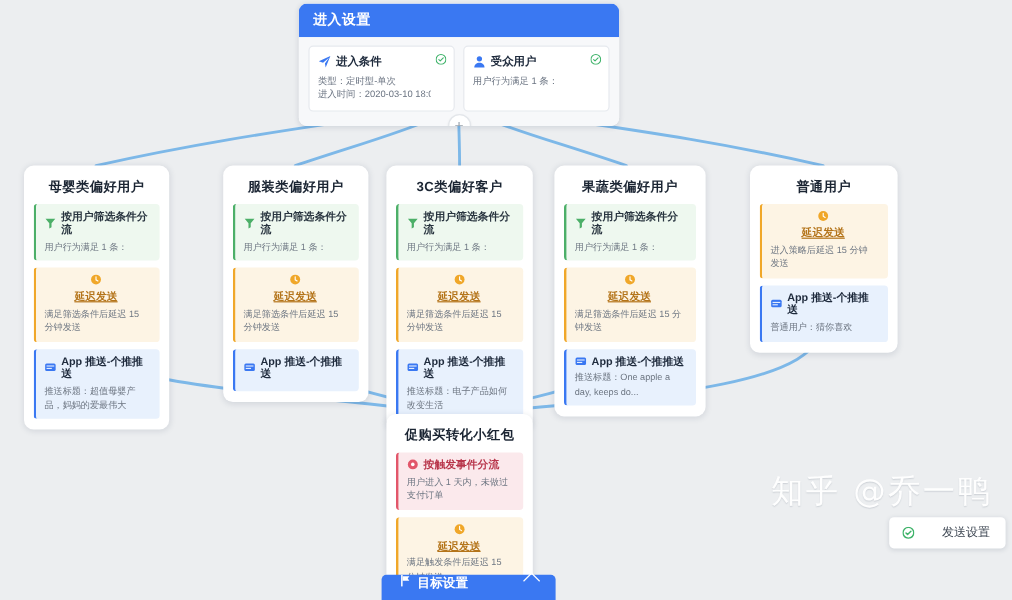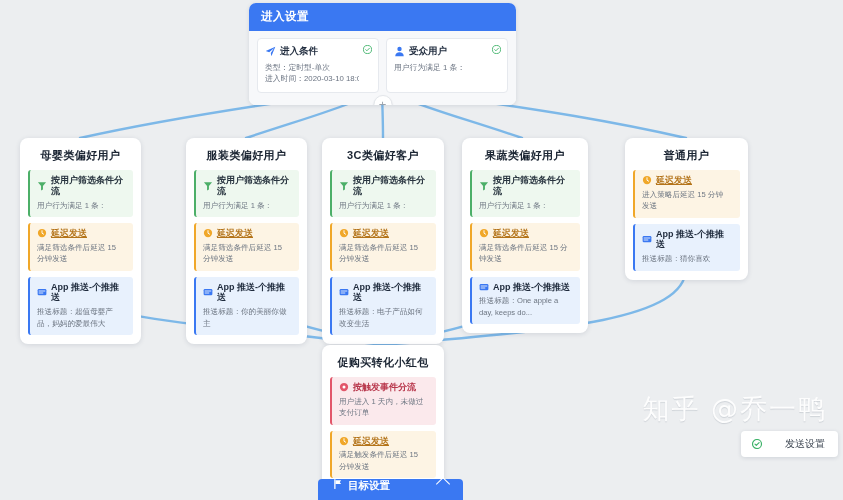--- a/index.html
+++ b/index.html
@@ -143,21 +143,21 @@
     line-height: 1.2;
   }
   .step-desc {
     font-size: 7.6px;
     color: #6d7682;
     line-height: 1.5;
   }
   .step.green  { background: #eef8ef; border-left-color: #4caf68; }
   .step.green  .step-head { color: #28343f; }
   .step.orange { background: #fdf4e4; border-left-color: #f0a729; }
-  .step.orange .step-head { color: #b4741a; text-decoration: underline; }
+  .step.orange .step-head { color: #b4741a; text-decoration: underline; flex-direction: column; }
   .step.blue   { background: #e8f1fd; border-left-color: #3a78f2; }
   .step.blue   .step-head { color: #1f2b3d; }
   .step.red    { background: #fbe9ec; border-left-color: #e2566a; }
   .step.red    .step-head { color: #b8364b; }
   .step.sky    { background: #e9f1fc; border-left-color: #5b93e8; }
   .step.sky    .step-head { color: #2a3646; }
 
   .dot-ico {
     width: 10px; height: 10px;
     border-radius: 2px;
@@ -353,21 +353,20 @@
       <div class="step blue">
         <div class="step-head">
           <span class="dot-ico">
             <svg width="10" height="10" viewBox="0 0 16 16">
               <rect x="1" y="3" width="14" height="10" rx="2" fill="#3a78f2"></rect>
               <path d="M3.4 6.4h9.2M3.4 9.6h6" stroke="#fff" stroke-width="1.3" stroke-linecap="round"></path>
             </svg>
           </span>
           <span>App 推送-个推推送</span>
         </div>
-        <div class="step-desc">推送标题：你的美丽你做主</div>
       </div>
     </div>
   <div class="node-card" id="card-2" style="left:322px; top:138px; width:122px;">
       <div class="node-title">3C类偏好客户</div>
       <div class="step green">
         <div class="step-head">
           <span class="dot-ico">
             <svg width="10" height="10" viewBox="0 0 16 16">
               <path d="M1.5 2h13l-5 6v5.5l-3 1.5V8z" fill="#4caf68"></path>
             </svg>
@@ -456,21 +455,21 @@
       <div class="step blue">
         <div class="step-head">
           <span class="dot-ico">
             <svg width="10" height="10" viewBox="0 0 16 16">
               <rect x="1" y="3" width="14" height="10" rx="2" fill="#3a78f2"></rect>
               <path d="M3.4 6.4h9.2M3.4 9.6h6" stroke="#fff" stroke-width="1.3" stroke-linecap="round"></path>
             </svg>
           </span>
           <span>App 推送-个推推送</span>
         </div>
-        <div class="step-desc">推送标题：猜你喜欢</div>
+        <div class="step-desc">普通用户：猜你喜欢</div>
       </div>
     </div>
 
   <div class="node-card" id="card-bottom" style="left:322px; top:345px; width:122px;">
       <div class="node-title">促购买转化小红包</div>
       <div class="step red">
         <div class="step-head">
           <span class="dot-ico">
             <svg width="10" height="10" viewBox="0 0 16 16">
               <circle cx="8" cy="8" r="6.6" fill="#e2566a"></circle>

